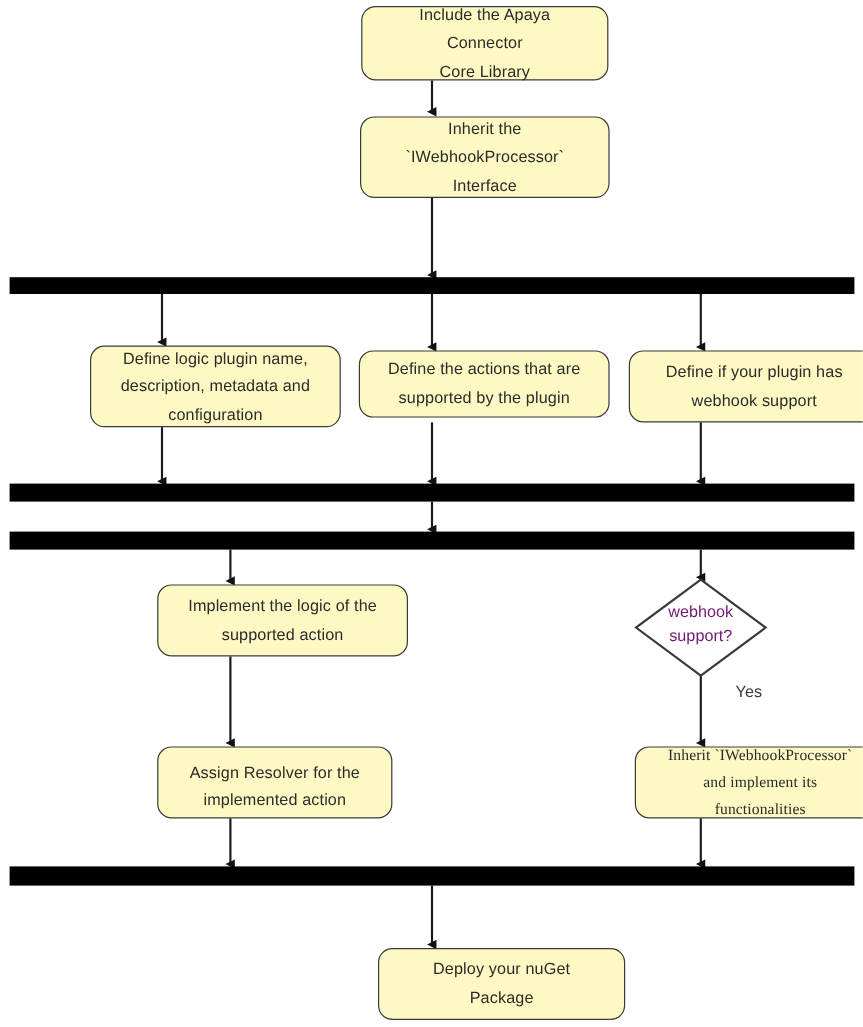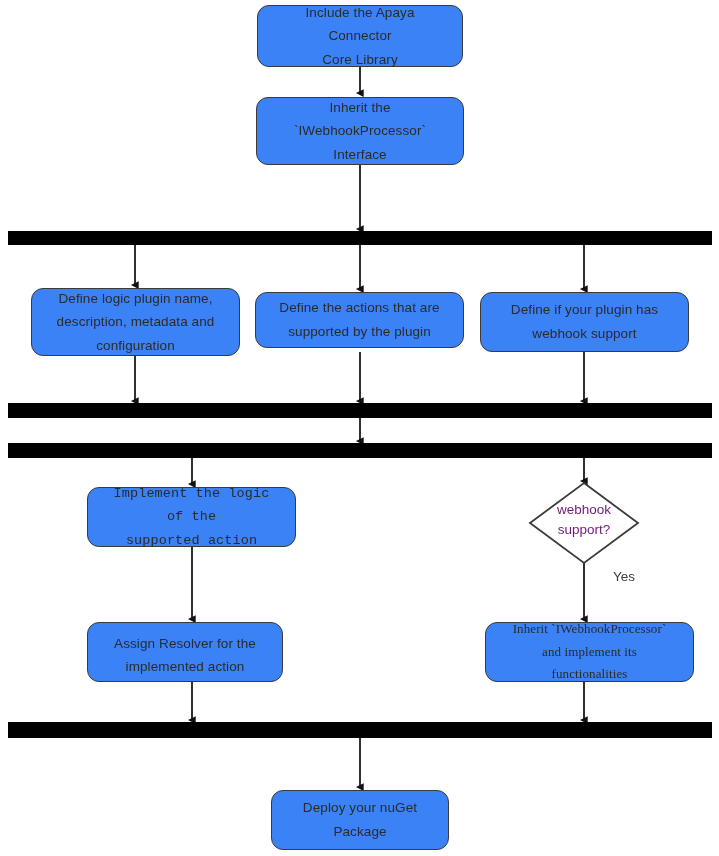--- a/index.html
+++ b/index.html
@@ -23,30 +23,31 @@
     top: 0;
     width: 719px;
     height: 856px;
     display: block;
   }
   .node-box {
     position: absolute;
     box-sizing: border-box;
     border: 1.6px solid #3a3a3a;
     border-radius: 12px;
-    background: #3b82f6;
+    background: #fef9c3;
     display: flex;
     align-items: center;
     justify-content: center;
     text-align: center;
     color: #2b2b2b;
     font-size: 13.5px;
     line-height: 1.75;
     padding: 2px 20px;
     letter-spacing: 0.1px;
+    margin-left: 44px;
   }
   .node-box .node-text {
     display: block;
     width: 100%;
     white-space: pre-line;
   }
   .bar {
     position: absolute;
     background: #000000;
   }
@@ -129,38 +130,38 @@
   <div class="node-box" style="left:255px; top:292px; width:209px; height:56px;">
     <span class="node-text">Define the actions that are
 supported by the plugin</span>
   </div>
 
   <div class="node-box" style="left:480px; top:292px; width:209px; height:60px;">
     <span class="node-text">Define if your plugin has
 webhook support</span>
   </div>
 
-  <div class="node-box" style="left:87px; top:487px; width:209px; height:60px;font-family:Liberation Mono, monospace;">
+  <div class="node-box" style="left:87px; top:487px; width:209px; height:60px;">
     <span class="node-text">Implement the logic of the
 supported action</span>
   </div>
 
   <div class="diamond-label" style="left:530px; top:500px; width:108px;">webhook
 support?</div>
 
   <div class="node-box" style="left:87px; top:622px; width:196px; height:60px;align-items:flex-end;">
     <span class="node-text">Assign Resolver for the
 implemented action</span>
   </div>
 
   <div class="node-box" style="left:485px; top:622px; width:209px; height:60px; font-size:13px;font-family:Liberation Serif, serif;">
     <span class="node-text">Inherit `IWebhookProcessor`
 and implement its functionalities</span>
   </div>
 
-  <div class="node-box" style="left:271px; top:790px; width:178px; height:60px;">
+  <div class="node-box" style="left:271px; top:790px; width:206px; height:60px;">
     <span class="node-text">Deploy your nuGet
 Package</span>
   </div>
 
   <div class="edge-label" style="left:613px; top:570px; width:40px;">Yes</div>
 
 </div>
 
 </body></html>

